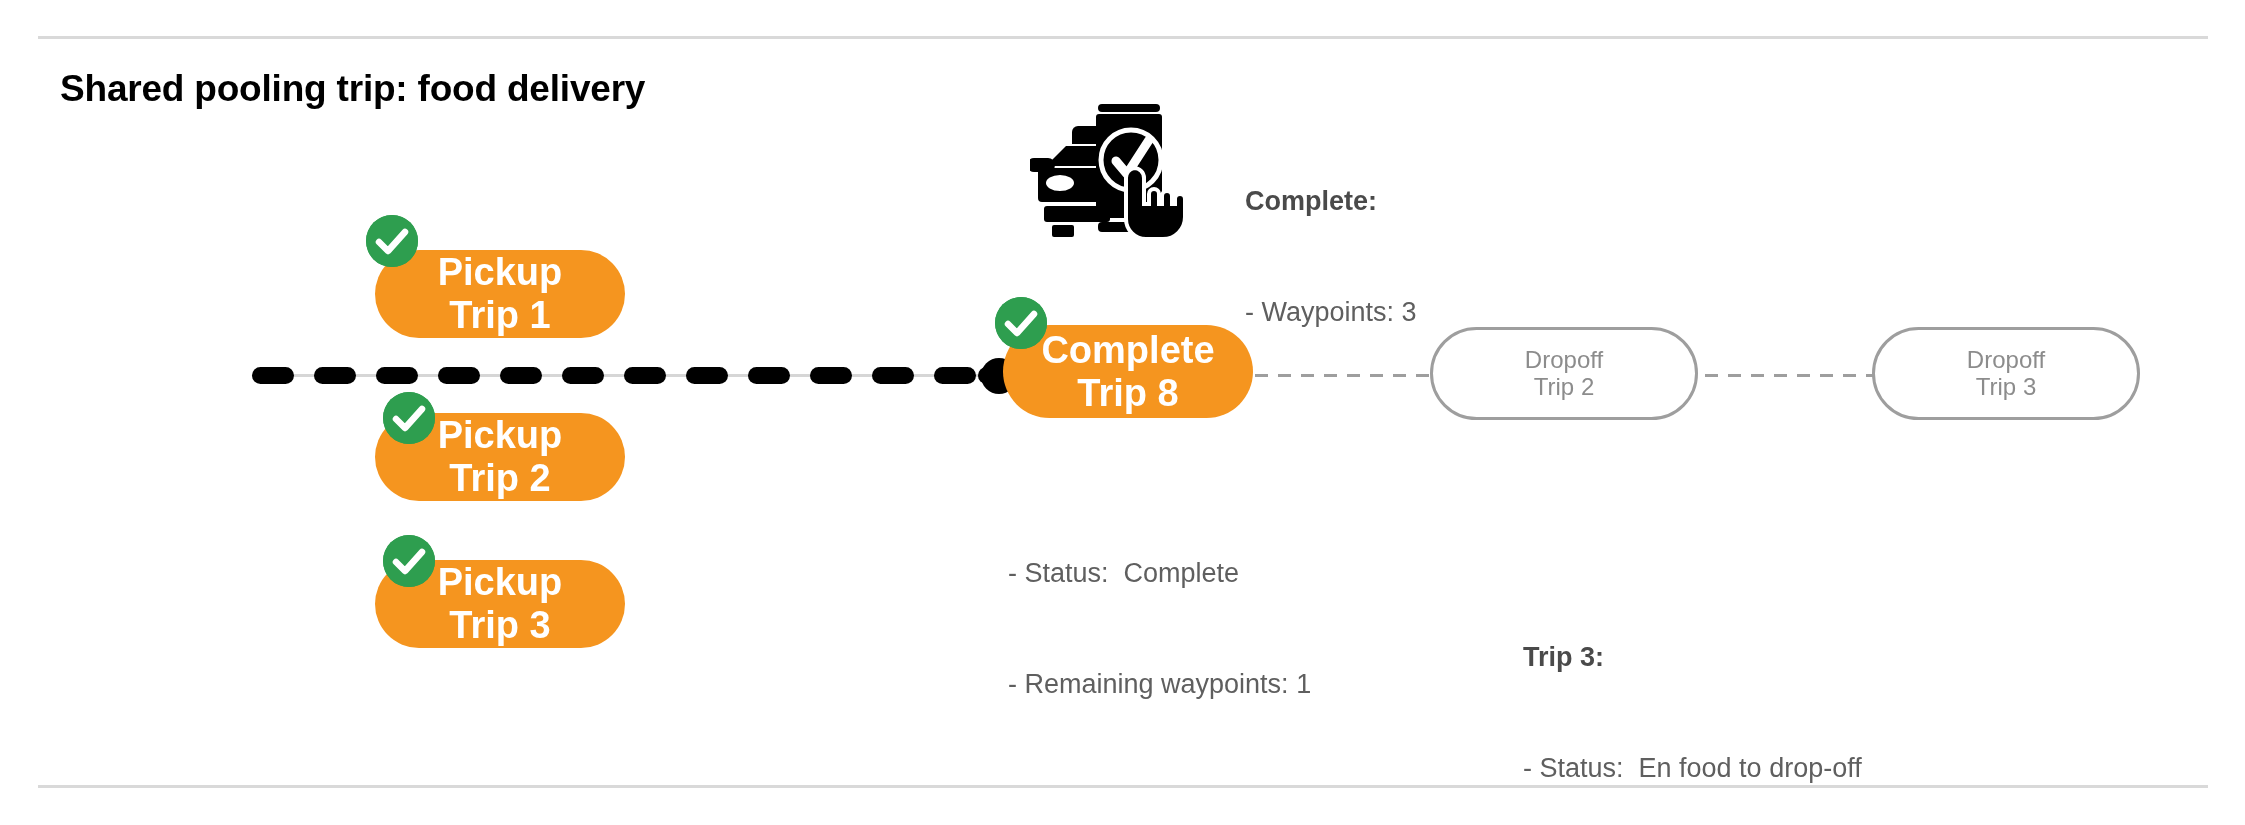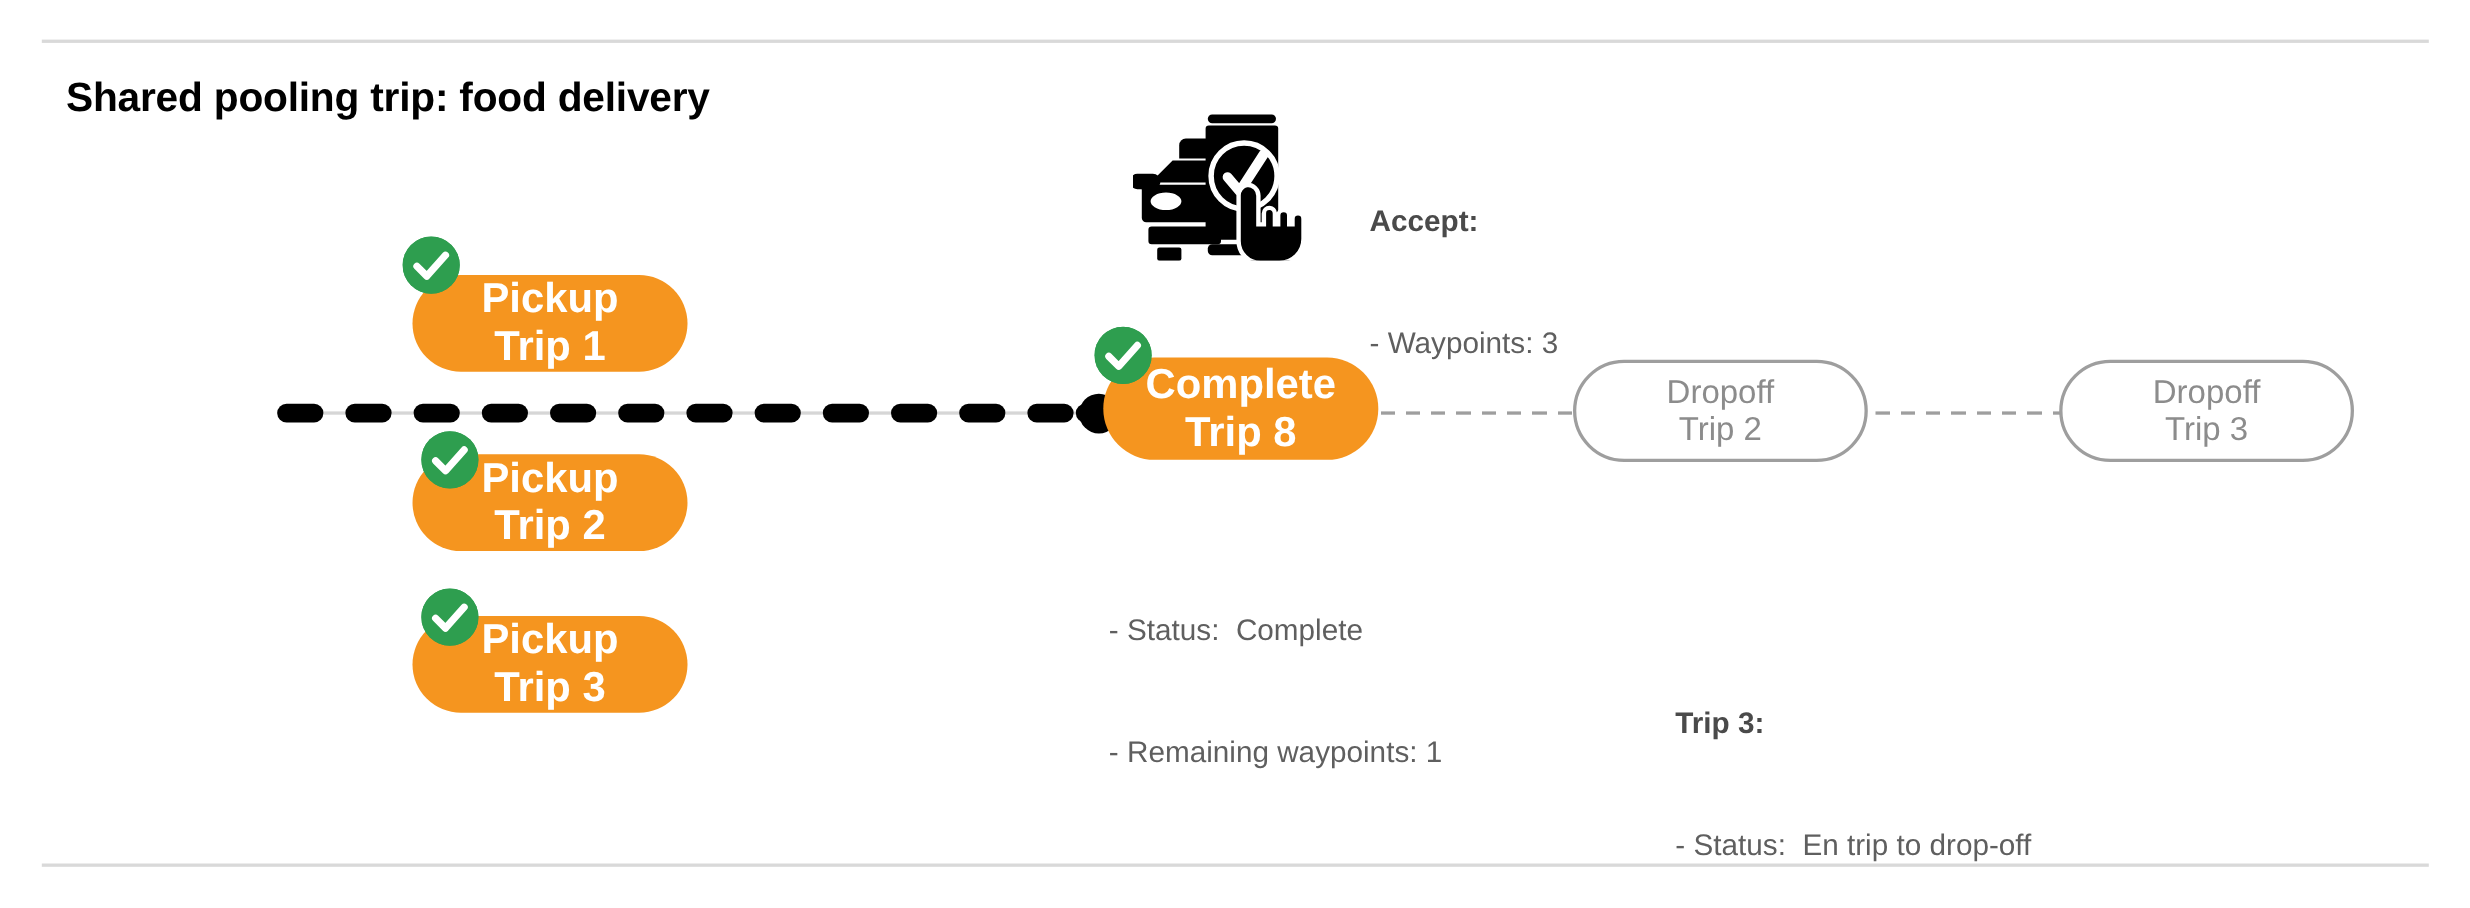--- a/index.html
+++ b/index.html
@@ -146,21 +146,21 @@
   .pill.solid {
     background: #F5951F;
     color: #ffffff;
     font-size: 38px;
     font-weight: bold;
   }
   .pill.outline {
     background: #ffffff;
     border: 3px solid #9e9e9e;
     color: #8c8c8c;
-    font-size: 30px;
+    font-size: 24px;
   }
 
   .pickup-1 { left: 375px; top: 250px;  width: 250px; height: 88px; }
   .pickup-2 { left: 375px; top: 413px;  width: 250px; height: 88px; }
   .pickup-3 { left: 375px; top: 560px;  width: 250px; height: 88px; }
   .complete-1 { left: 1003px; top: 325px; width: 250px; height: 93px; }
   .dropoff-2 { left: 1430px; top: 327px; width: 268px; height: 93px; }
   .dropoff-3 { left: 1872px; top: 327px; width: 268px; height: 93px; }
 
   
@@ -306,31 +306,31 @@
         <path d="M86 79 L97 92 L119 58" stroke="#ffffff" stroke-width="9" fill="none" stroke-linecap="round" stroke-linejoin="round"></path>
 
         <path d="M104 86 a10 10 0 0 1 10 10 v26 h5 v-10 a5 5 0 0 1 10 0 v10 h3 v-8
                  a5 5 0 0 1 10 0 v8 h3 v-5 a5 5 0 0 1 10 0 v18
                  a22 22 0 0 1 -22 22 h-17 a20 20 0 0 1 -20 -20 v-41 a10 10 0 0 1 8 -10 z" fill="#000000" stroke="#ffffff" stroke-width="4"></path>
       </g>
     </svg>
   </div>
 
   <div class="vehicle-info info-block">
-    <div class="hd">Accept:</div>
+    <div class="hd">Complete:</div>
     <div>- Waypoints: 3</div>
   </div>
 
   <div class="trips-12-info info-block">
     <div>- Status:  Complete</div>
     <div>- Remaining waypoints: 1</div>
     
     
     
   </div>
 
   <div class="trip-3-info info-block">
     <div class="hd">Trip 3:</div>
-    <div>- Status:  En trip to drop-off</div>
+    <div>- Status:  En food to drop-off</div>
     
   </div>
 
 </div>
 
 </body></html>

